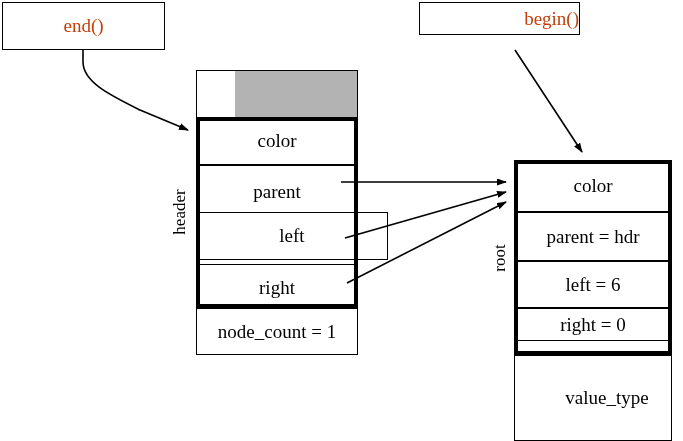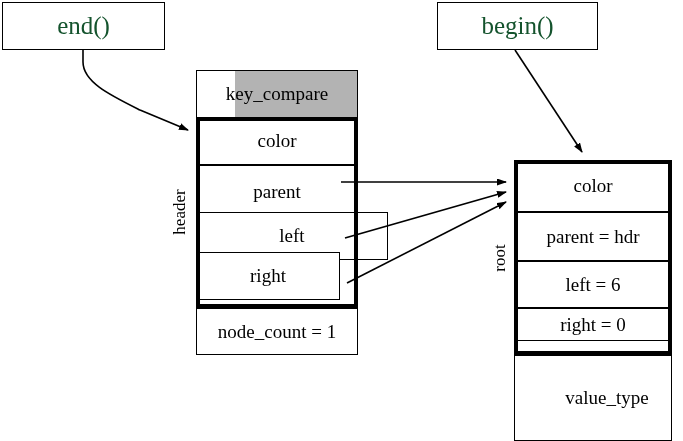--- a/index.html
+++ b/index.html
@@ -18,22 +18,22 @@
   .box {
     position: absolute;
     box-sizing: border-box;
     background: #ffffff;
     border: 1px solid #000000;
   }
   .callbox {
     display: flex;
     align-items: center;
     justify-content: center;
-    font-size: 25px;
-    color: #14532d;
+    font-size: 19px;
+    color: #c2410c;
   }
   
   .struct {
     position: absolute;
     box-sizing: border-box;
     border: 1px solid #000000;
     background: #ffffff;
   }
   .cell {
     position: absolute;
@@ -81,45 +81,42 @@
 </style>
 </head>
 <body>
 
 <div id="canvas">
 
   <div class="box callbox" style="left:2px; top:2px; width:163px; height:48px;">
     <span>end()</span>
   </div>
 
-  <div class="box callbox" style="left:437px; top:2px; width:161px; height:48px;">
+  <div class="box callbox" style="left:419px; top:2px; width:161px; height:33px;justify-content:flex-end;">
     <span>begin()</span>
   </div>
 
   <div class="struct" style="left:196px; top:70px; width:162px; height:285px;">
   </div>
 
   <div class="cell noborder" style="left:197px; top:71px; width:160px; height:46px; justify-content:flex-start; background:#ffffff;">
   </div>
   <div class="cell gray" style="left:235px; top:71px; width:122px; height:46px; justify-content:center;">
-  </div>
-  <div class="cell noborder" style="left:197px; top:71px; width:160px; height:46px; background:transparent;">
-    <span>key_compare</span>
   </div>
 
   <div class="cell" style="left:196px; top:117px; width:162px; height:48px;">
     <span>color</span>
   </div>
   <div class="cell" style="left:196px; top:165px; width:162px; height:53px;">
     <span>parent</span>
   </div>
   <div class="cell" style="left:196px; top:212px; width:192px; height:48px;">
     <span>left</span>
   </div>
-  <div class="cell" style="left:196px; top:252px; width:144px; height:48px;">
+  <div class="cell" style="left:196px; top:264px; width:162px; height:48px;">
     <span>right</span>
   </div>
 
   <div class="cell" style="left:196px; top:308px; width:162px; height:47px;justify-content:center;">
     <span>node_count = 1</span>
   </div>
 
   <div class="thickframe" style="left:196px; top:117px; width:162px; height:191px;"></div>
 
   <div class="sidelabel" style="left:150px; top:202px; width:60px; text-align:center;">

